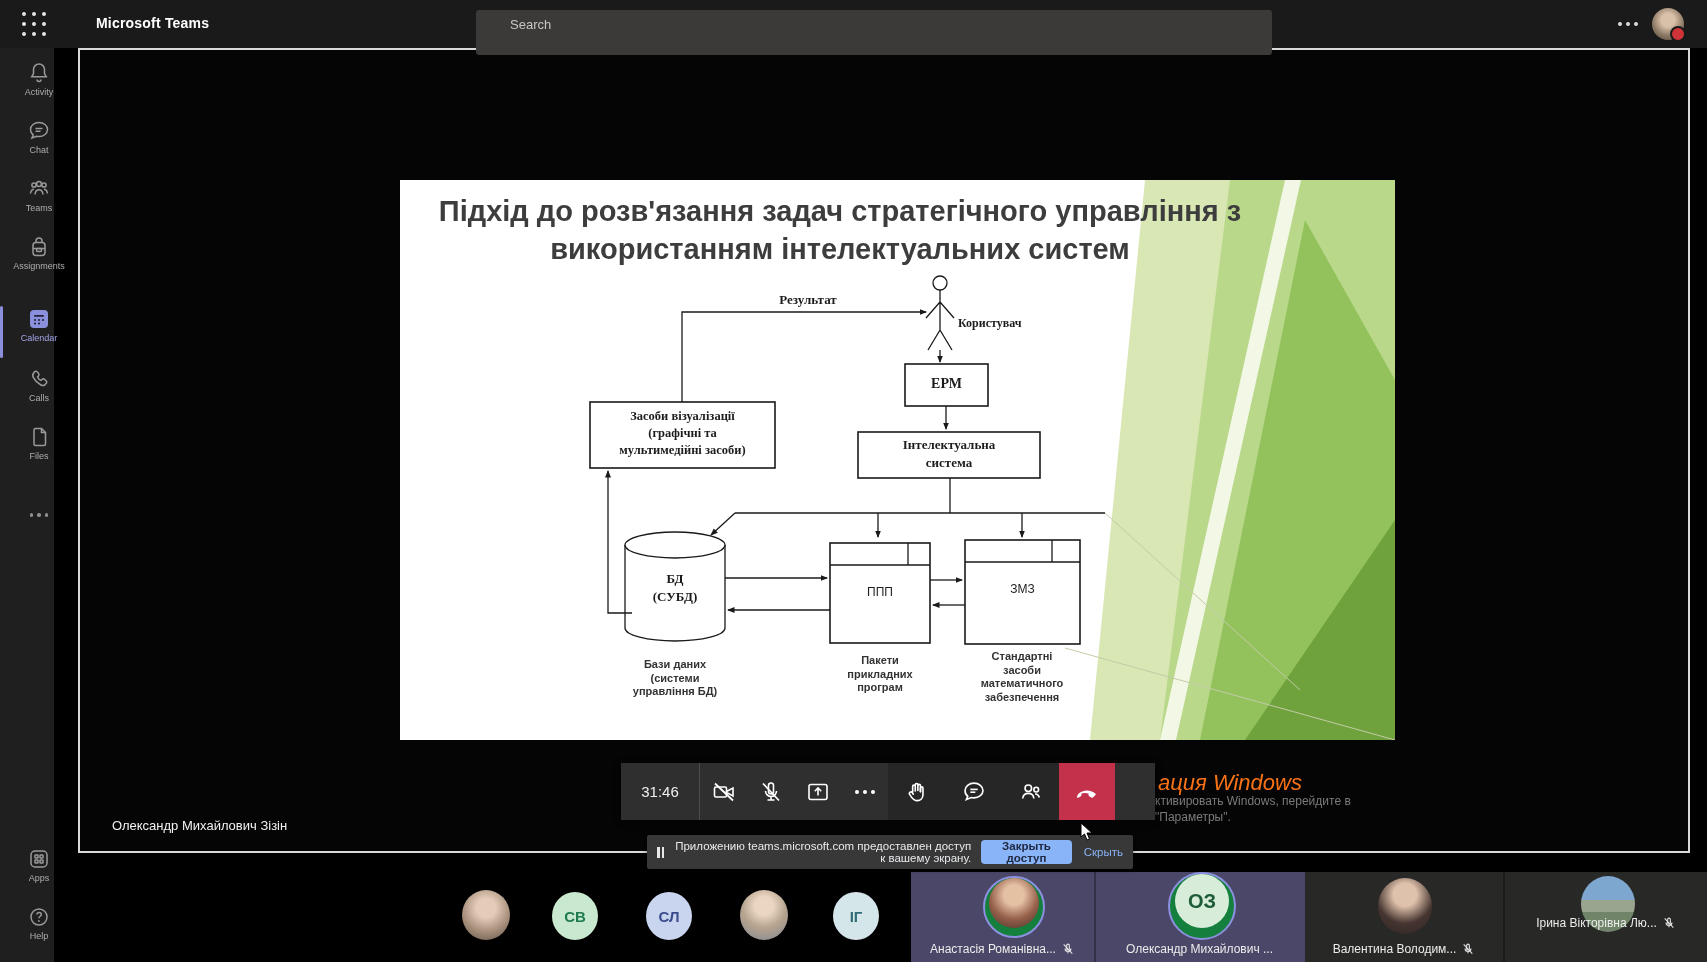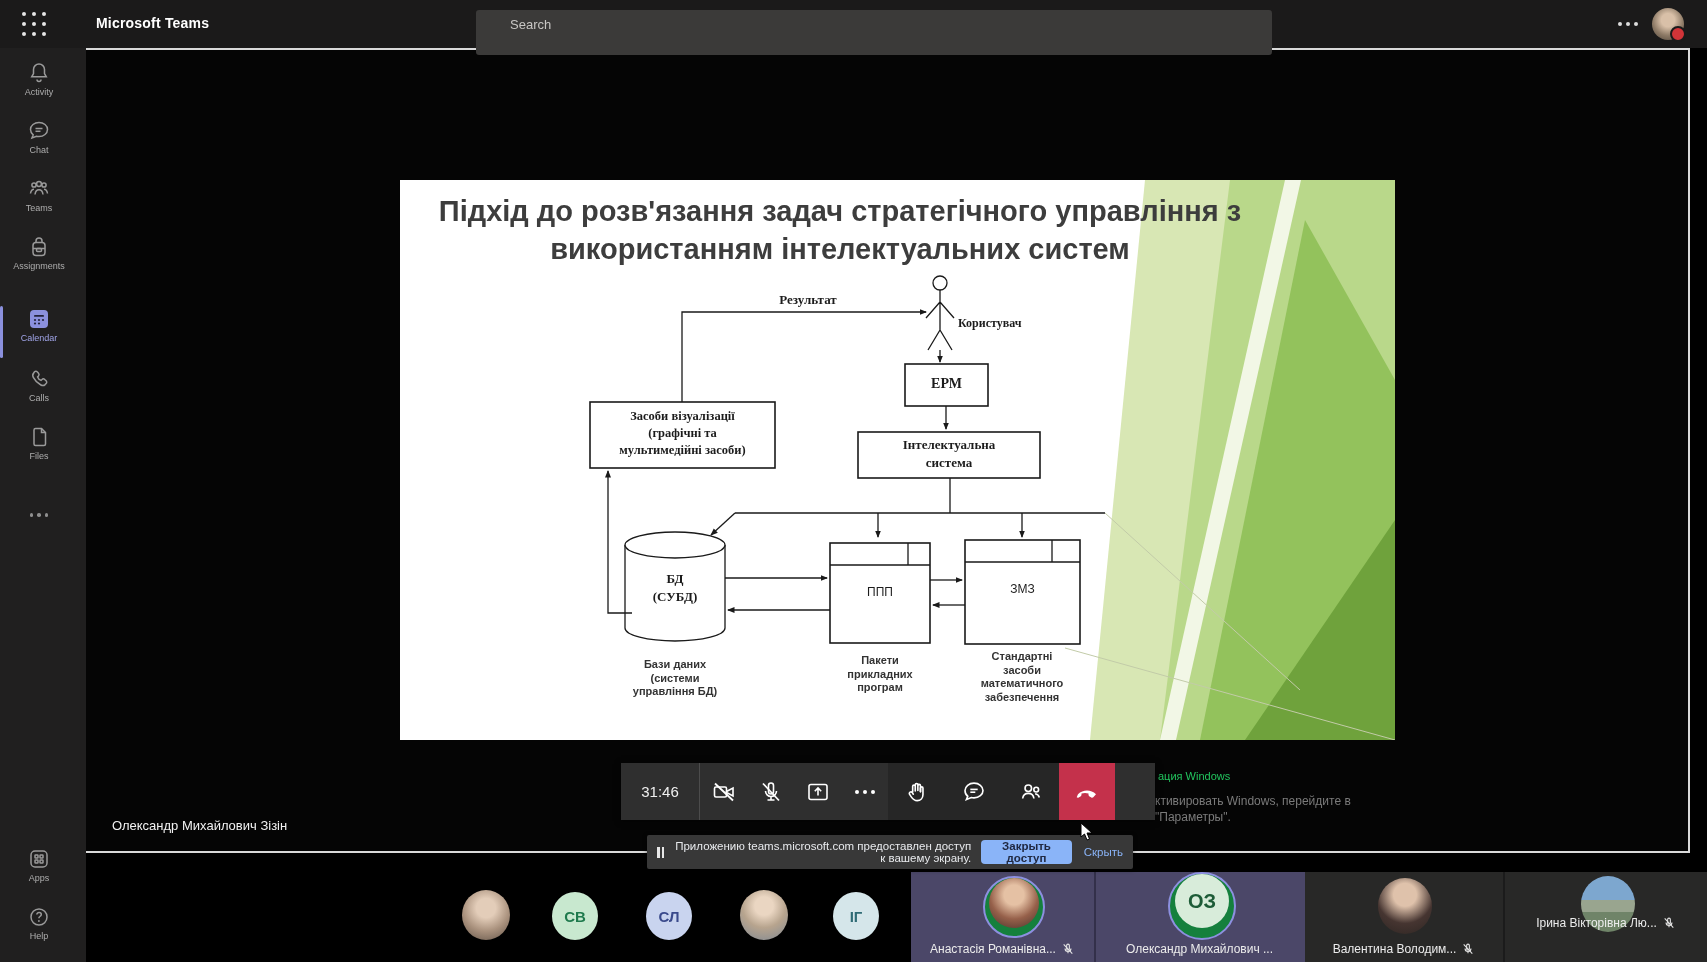--- a/index.html
+++ b/index.html
@@ -21,21 +21,21 @@
   .searchicon{left:488px;top:17px;}
   .tb-ellipsis{left:1614px;top:14px;width:28px;height:20px;display:flex;gap:4px;align-items:center;
                justify-content:center;cursor:pointer;}
   .tb-ellipsis i{width:4px;height:4px;border-radius:50%;background:#dcdcdc;}
   .tb-avatar{left:1652px;top:8px;width:32px;height:32px;border-radius:50%;cursor:pointer;
      background:radial-gradient(circle at 50% 38%,#d9c0a8 26%,#8d7a66 60%,#4c4238 100%);}
   .tb-avatar .dot{position:absolute;right:-2px;bottom:-2px;width:12px;height:12px;border-radius:50%;
      background:#d13438;border:2px solid #1b1a1a;}
 
   
-  .sidebar{left:0;top:48px;width:86px;height:914px;background:#201f1f;z-index:20;}
+  .sidebar{left:0;top:48px;width:54px;height:914px;background:#201f1f;z-index:20;}
   .navitem{position:absolute;left:0;width:78px;text-align:center;color:#9a9a9a;cursor:pointer;}
   .navitem .lbl{font-size:9px;color:#adadad;margin-top:1px;display:block;}
   .navitem svg{display:block;margin:0 auto;}
   .navitem.sel .lbl{color:#9fa3e6;}
   .selbar{left:0;width:3px;background:#8b90dd;border-radius:2px;}
   .sb-ellipsis{left:0;top:465px;width:78px;display:flex;gap:4px;justify-content:center;cursor:pointer;}
   .sb-ellipsis i{width:3.5px;height:3.5px;border-radius:50%;background:#8f8f8f;}
 
   
   .region{left:78px;top:48px;width:1612px;height:805px;background:#050505;
@@ -65,21 +65,21 @@
          display:flex;align-items:center;z-index:45;box-shadow:0 1px 4px rgba(0,0,0,.5);}
   .pause{display:flex;gap:2px;margin:0 8px 0 10px;}
   .pause i{width:2.5px;height:11px;background:#e8e8e8;}
   .notif .msg{color:#e8eaed;font-size:11.5px;text-align:right;}
   .notif-close{margin-left:10px;background:#8ab4f8;color:#202942;border:none;border-radius:4px;
         height:24px;padding:0 10px;font-size:11.5px;font-weight:bold;cursor:pointer;
         font-family:"Liberation Sans",sans-serif;}
   .notif-hide{margin:0 10px 0 12px;color:#8ab4f8;font-size:11.5px;cursor:pointer;}
 
   
-  .act1{left:1158px;top:770px;color:#22c55e;font-size:11px;z-index:3;}
+  .act1{left:1158px;top:770px;color:#f97316;font-size:22px;z-index:3;font-style:italic;}
   .act2{left:1155px;top:794px;color:#7b7b7b;font-size:12px;z-index:3;}
   .act3{left:1155px;top:810px;color:#7b7b7b;font-size:12px;z-index:3;}
 
   .presenter{left:112px;top:818px;color:#f2f2f2;font-size:13px;z-index:5;}
 
   
   .pa{border-radius:50%;cursor:pointer;}
   .init{display:flex;align-items:center;justify-content:center;font-weight:bold;}
   .ptile-name{position:absolute;bottom:6px;width:100%;display:flex;align-items:center;
       justify-content:center;gap:5px;color:#ececec;font-size:12px;}

